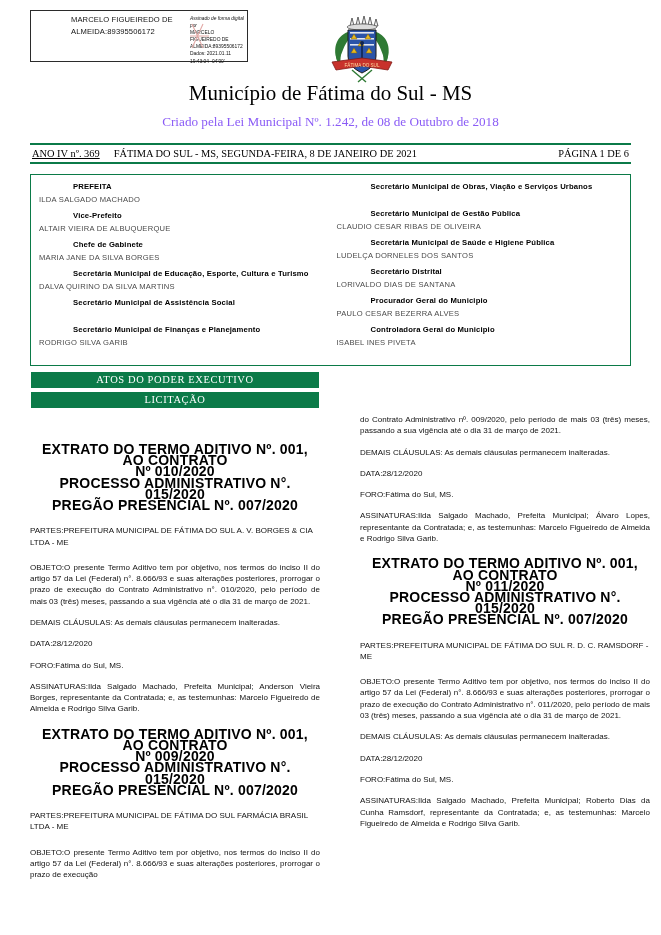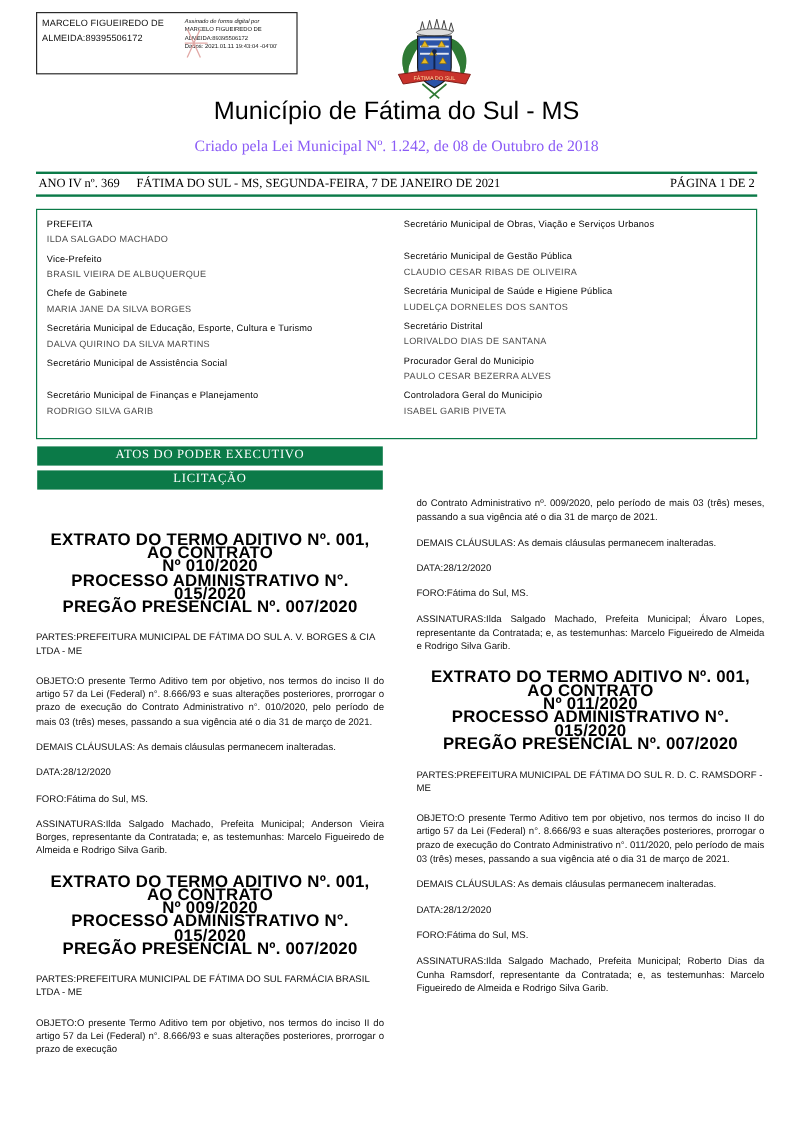--- a/index.html
+++ b/index.html
@@ -32,20 +32,21 @@
   .sig-box {
     position: absolute;
     left: 0px;
     top: 10px;
     width: 218px;
     height: 52px;
     border: 1px solid #2b2b2b;
     box-sizing: border-box;
     display: flex;
     align-items: stretch;
+    padding-left: 36px;
   }
   .sig-left {
     width: 120px;
     padding: 3px 2px 2px 4px;
     box-sizing: border-box;
     font-family: "Liberation Sans", sans-serif;
     font-size: 7.6px;
     line-height: 11.5px;
     color: #111;
     letter-spacing: .1px;
@@ -89,21 +90,21 @@
   }
   .title-main {
     font-family: "Liberation Serif", serif;
     font-size: 51px;
     line-height: 52px;
     letter-spacing: 1.5px;
     color: #000;
     font-weight: 400;
   }
   .title-sub {
-    font-family: Liberation Sans, sans-serif;
+    font-family: Liberation Serif, serif;
     font-size: 21px;
     line-height: 26px;
     color: #000;
     margin-top: 1px;
   }
   .title-law {
     font-family: "Liberation Serif", serif;
     font-size: 13.2px;
     line-height: 20px;
     color: #8b5cf6;
@@ -115,21 +116,21 @@
     margin-top: 11px;
     border-top: 2.2px solid #0b7a48;
     border-bottom: 2.2px solid #0b7a48;
     padding: 3px 2px 3px 2px;
     display: flex;
     align-items: baseline;
     font-family: "Liberation Serif", serif;
     font-size: 10.4px;
     color: #000;
   }
-  .edition-left { white-space: nowrap; }
+  .edition-left { white-space: nowrap; text-decoration: underline; }
   .edition-center {
     flex: 1;
     padding-left: 14px;
     white-space: nowrap;
   }
   .edition-right { white-space: nowrap; }
 
   
   .officials {
     margin-top: 10px;
@@ -141,25 +142,26 @@
   }
   .off-col {
     width: 50%;
     box-sizing: border-box;
     padding: 0 6px 0 8px;
   }
   .off-col.right { padding-left: 6px; }
   .off-role {
     font-family: "Liberation Sans", sans-serif;
     font-size: 7.7px;
-    font-weight: normal;
+    font-weight: bold;
     line-height: 9px;
     color: #000;
     margin-top: 7px;
     letter-spacing: .15px;
+    margin-left: 34px;
   }
   .off-col.right .off-role:first-child { margin-top: 2px; }
   .off-col.left .off-role:first-child { margin-top: 2px; }
   .off-name {
     font-family: "Liberation Sans", sans-serif;
     font-size: 7.6px;
     line-height: 9px;
     color: #4a4a4a;
     margin-top: 4px;
     letter-spacing: .25px;
@@ -188,21 +190,21 @@
     top: 414px;
     width: 601px;
     height: 510px;
   }
   .col {
     position: absolute;
     top: 0;
     width: 290px;
   }
   .col-left  { left: 0px; padding-top: 30px; }
-  .col-right { left: 317px; }
+  .col-right { left: 330px; }
 
   .art-head {
     text-align: center;
     font-family: "Liberation Sans", sans-serif;
     font-weight: bold;
     font-size: 14px;
     line-height: 11.2px;
     letter-spacing: .2px;
     color: #000;
   }
@@ -289,30 +291,30 @@
     </div>
   </div>
 
   <div class="masthead">
     <div class="title-sub">Município de Fátima do Sul - MS</div>
     <div class="title-law">Criado pela Lei Municipal Nº. 1.242, de 08 de Outubro de 2018</div>
   </div>
 
   <div class="edition-bar">
     <span class="edition-left">ANO IV nº. 369</span>
-    <span class="edition-center">FÁTIMA DO SUL - MS, SEGUNDA-FEIRA,  7 DE JANEIRO DE 2021</span>
-    <span class="edition-right">PÁGINA 1 DE 2</span>
+    <span class="edition-center">FÁTIMA DO SUL - MS, SEGUNDA-FEIRA,  8 DE JANEIRO DE 2021</span>
+    <span class="edition-right">PÁGINA 1 DE 6</span>
   </div>
 
   <div class="officials">
     <div class="off-col left">
       <div class="off-role">PREFEITA</div>
       <div class="off-name">ILDA SALGADO MACHADO</div>
       <div class="off-role">Vice-Prefeito</div>
-      <div class="off-name">BRASIL VIEIRA DE ALBUQUERQUE</div>
+      <div class="off-name">ALTAIR VIEIRA DE ALBUQUERQUE</div>
       <div class="off-role">Chefe de Gabinete</div>
       <div class="off-name">MARIA JANE DA SILVA BORGES</div>
       <div class="off-role">Secretária Municipal de Educação, Esporte, Cultura e Turismo</div>
       <div class="off-name">DALVA QUIRINO DA SILVA MARTINS</div>
       <div class="off-role">Secretário Municipal de Assistência Social</div>
       <div class="off-gap"></div>
       <div class="off-role">Secretário Municipal de Finanças e Planejamento</div>
       <div class="off-name">RODRIGO SILVA GARIB</div>
     </div>
     <div class="off-col right">
@@ -320,21 +322,21 @@
       <div class="off-gap"></div>
       <div class="off-role">Secretário Municipal de Gestão Pública</div>
       <div class="off-name">CLAUDIO CESAR RIBAS DE OLIVEIRA</div>
       <div class="off-role">Secretária Municipal de Saúde e Higiene Pública</div>
       <div class="off-name">LUDELÇA DORNELES DOS SANTOS</div>
       <div class="off-role">Secretário Distrital</div>
       <div class="off-name">LORIVALDO DIAS DE SANTANA</div>
       <div class="off-role">Procurador Geral do Municipio</div>
       <div class="off-name">PAULO CESAR BEZERRA ALVES</div>
       <div class="off-role">Controladora Geral do Municipio</div>
-      <div class="off-name">ISABEL GARIB PIVETA</div>
+      <div class="off-name">ISABEL INES PIVETA</div>
     </div>
   </div>
 
   <div style="width:290px;">
     <div class="banner banner-1">ATOS DO PODER EXECUTIVO</div>
     <div class="banner banner-2">LICITAÇÃO</div>
   </div>
 
   <div class="columns">
 

